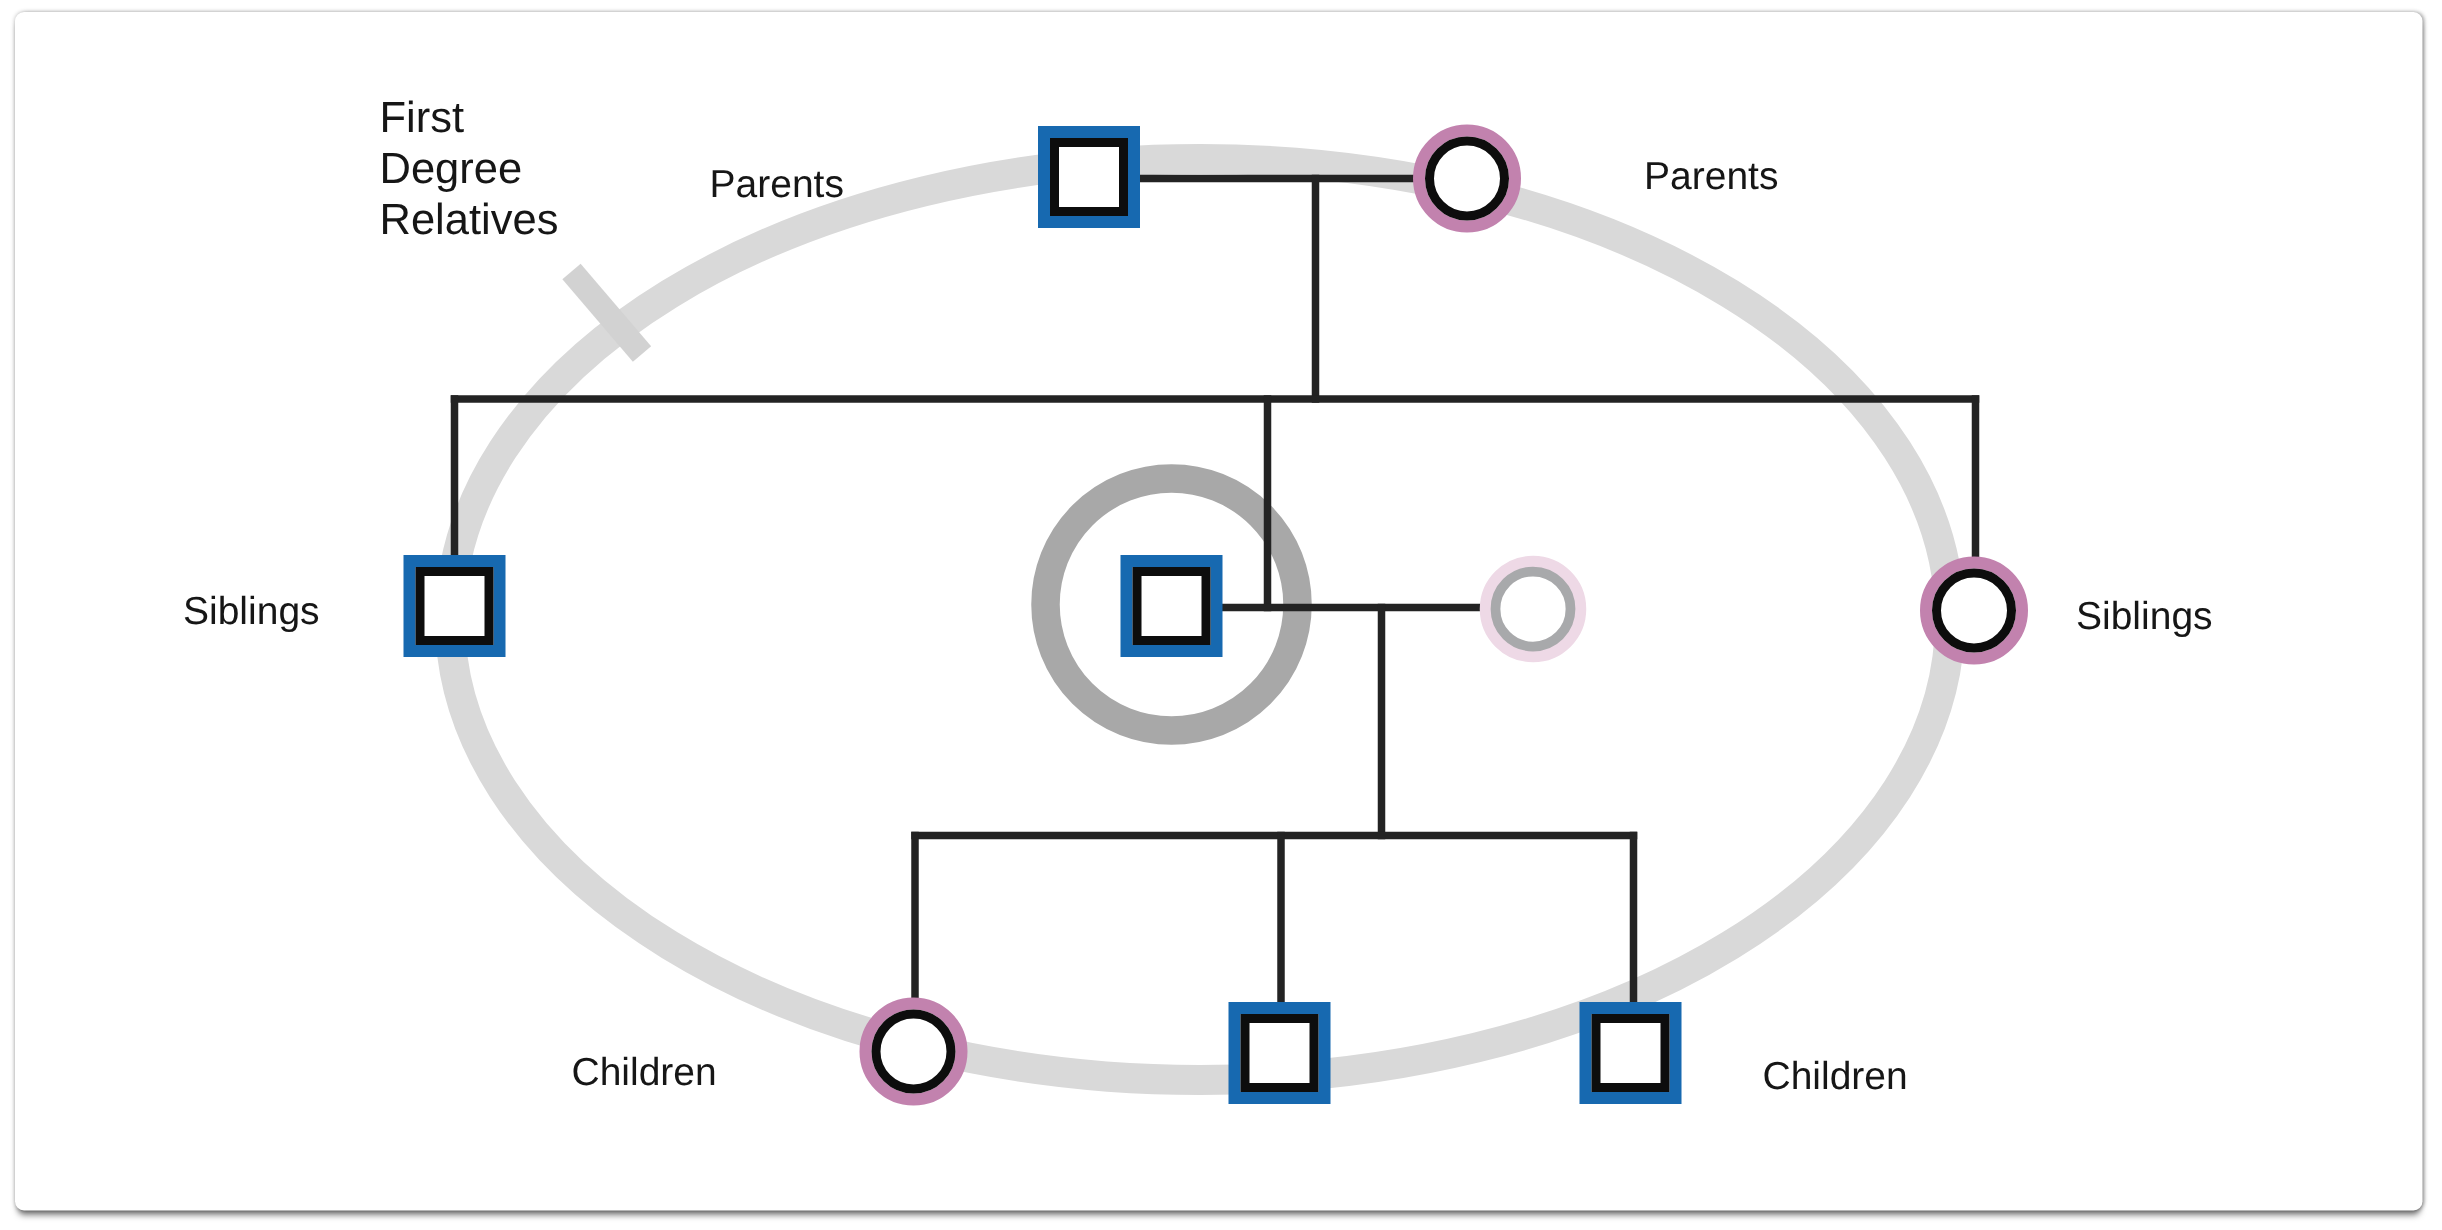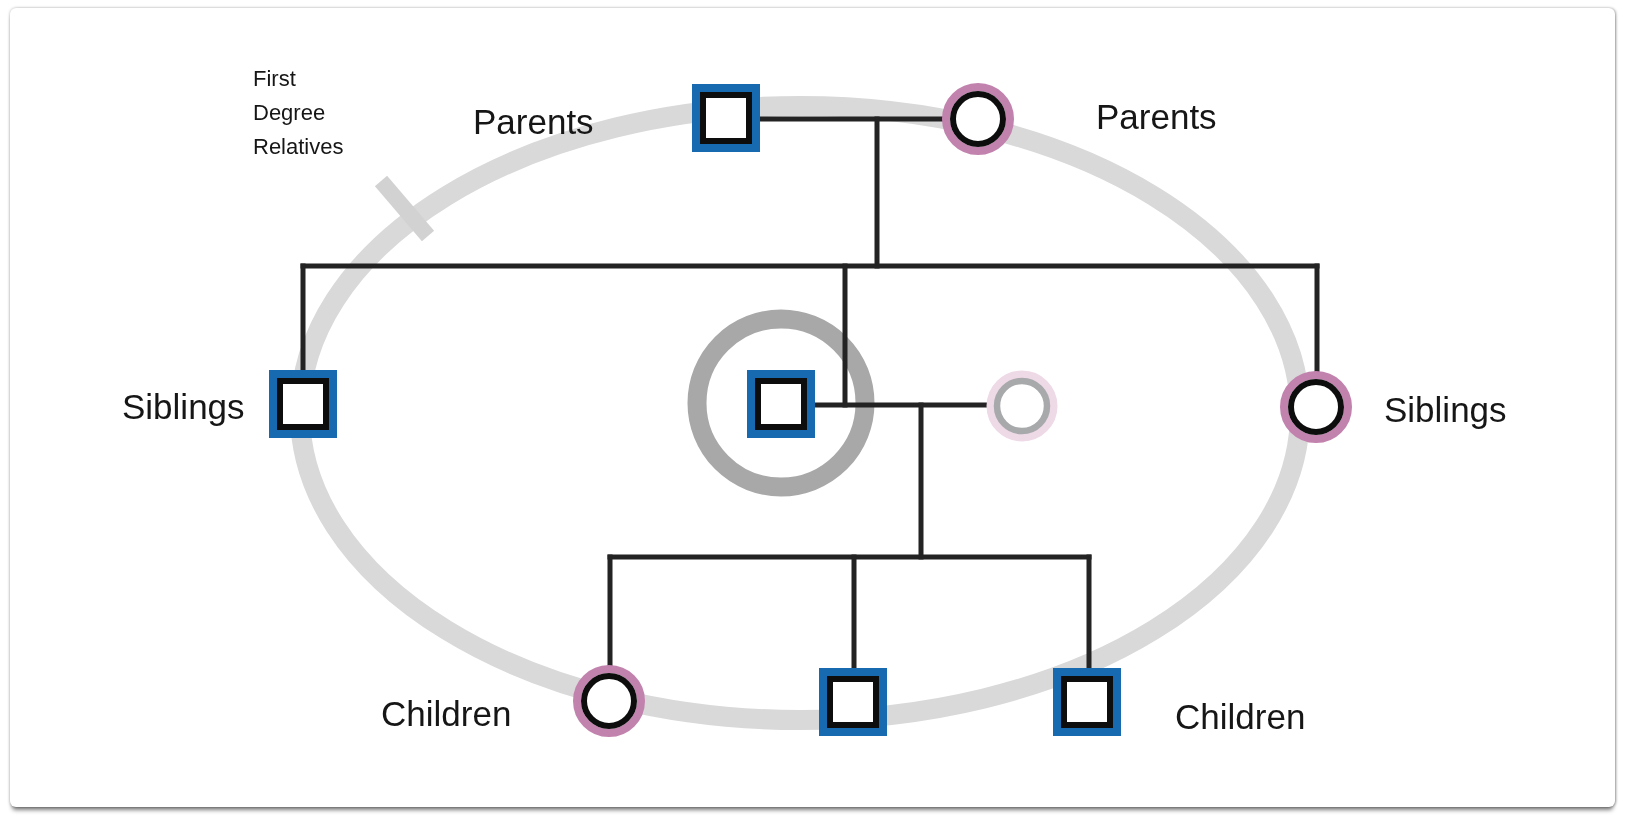--- a/index.html
+++ b/index.html
@@ -8,24 +8,24 @@
     position:relative;width:1628px;height:820px;background:#fff;overflow:hidden;
     font-family:"Liberation Sans","DejaVu Sans",sans-serif;
   }
   .card{
     position:absolute;left:10px;top:8px;right:13px;bottom:13px;
     background:#fff;border-radius:6px;
     box-shadow:0 0 3px rgba(0,0,0,.28), 0 5px 4px -2px rgba(0,0,0,.5), 2px 0 3px -1px rgba(0,0,0,.25);
   }
   svg.pedigree{position:absolute;left:0;top:0;width:1628px;height:820px;}
   .lbl{
-    position:absolute;color:#161616;font-size:35px;line-height:40px;
+    position:absolute;color:#161616;font-size:26px;line-height:40px;
     letter-spacing:0px;white-space:nowrap;
   }
-  #lbl-first-degree{left:253px;top:62px;font-size:22px;line-height:34px;white-space:pre-line;}
+  #lbl-first-degree{left:253px;top:62px;font-size:29px;line-height:34px;white-space:pre-line;}
   #lbl-parents-left{left:473px;top:102px;}
   #lbl-parents-right{left:1096px;top:97px;}
   #lbl-siblings-left{left:122px;top:387px;}
   #lbl-siblings-right{left:1384px;top:390px;}
   #lbl-children-left{left:381px;top:694px;}
   #lbl-children-right{left:1175px;top:697px;}
 </style>
 </head>
 <body>
 

